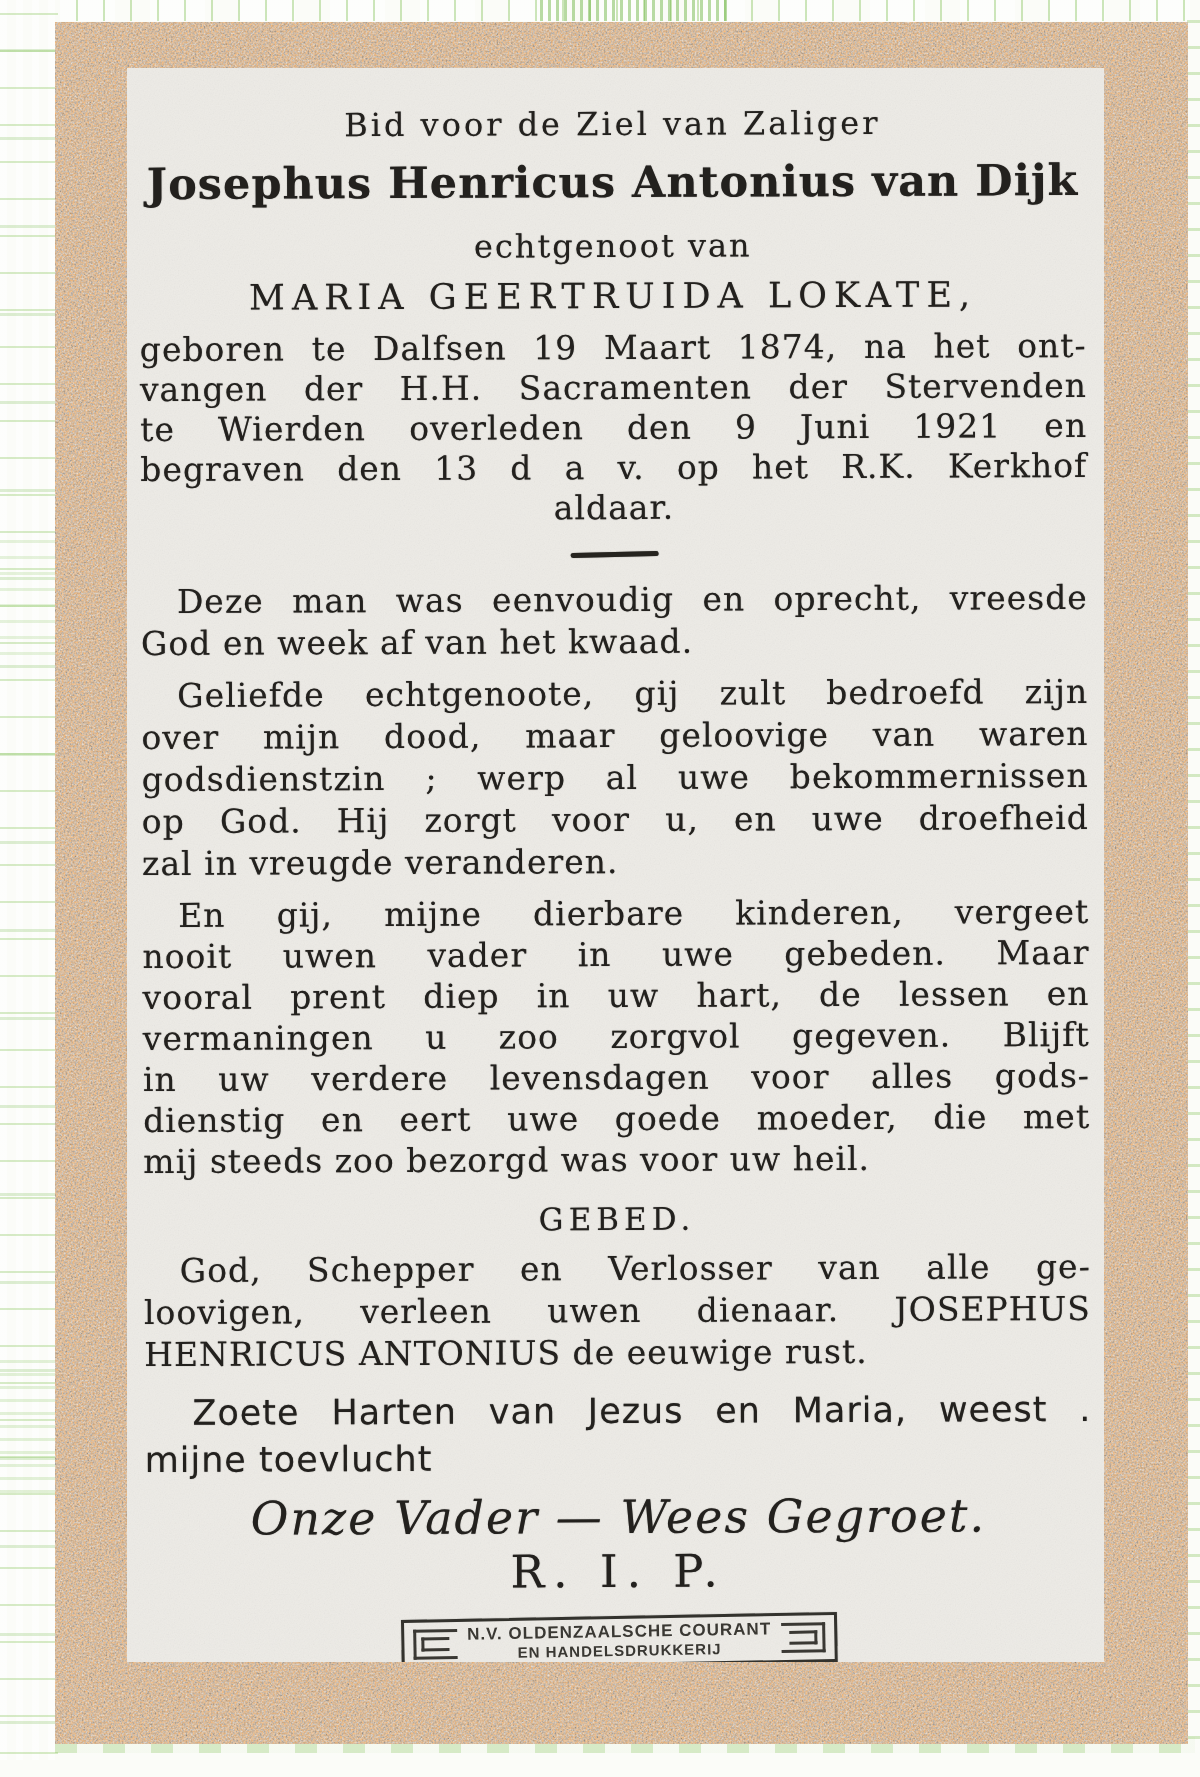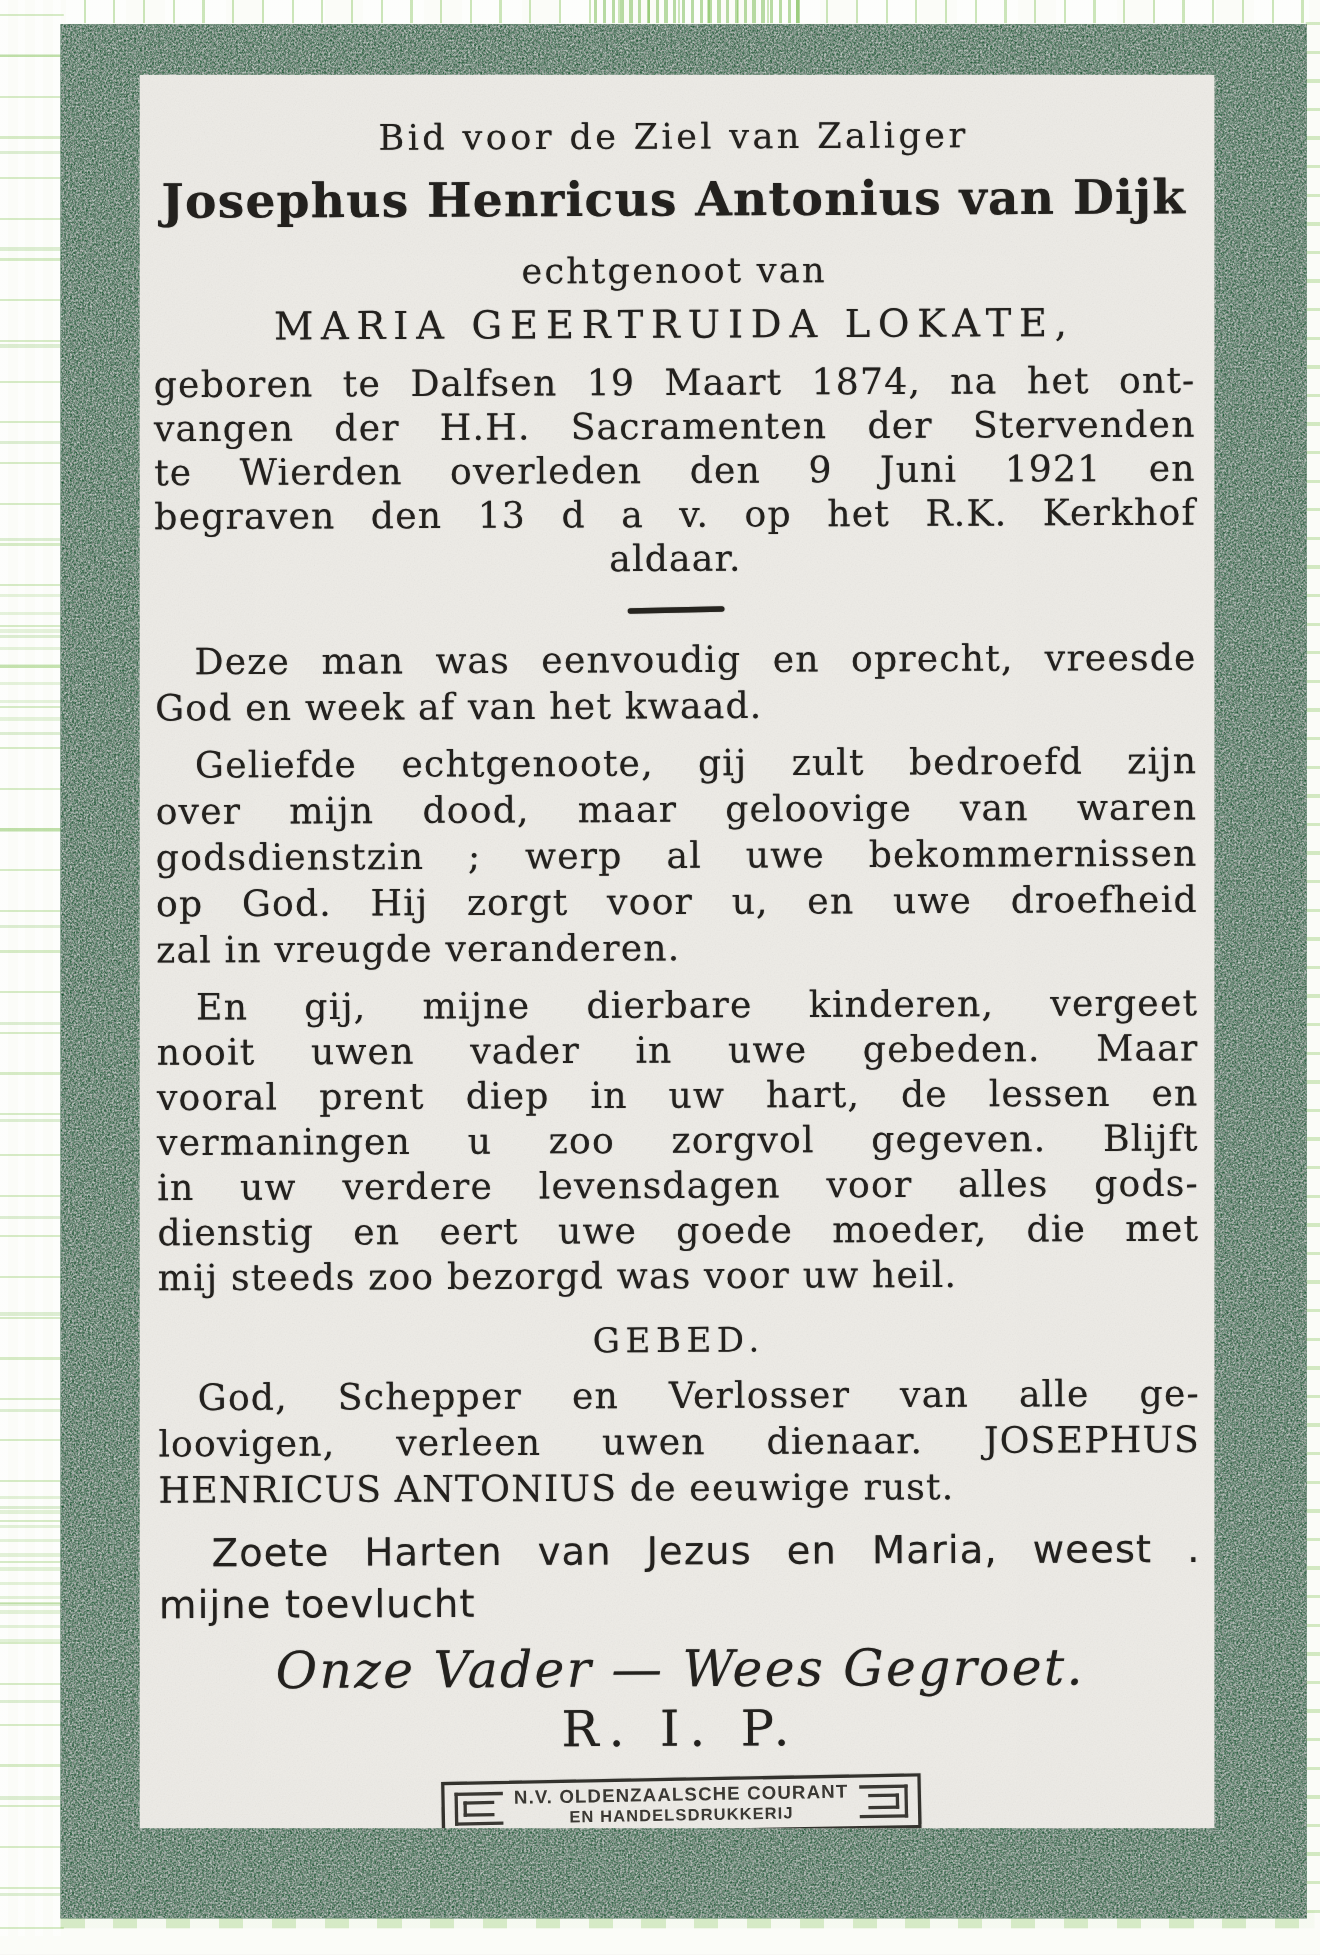--- a/index.html
+++ b/index.html
@@ -42,21 +42,21 @@
     background:repeating-linear-gradient(180deg, rgba(118,188,70,.30) 0 3px, rgba(118,188,70,0) 3px 26px);
   }
   .art-bottom{
     left:55px;top:1737px;width:1140px;height:16px;
     background:repeating-linear-gradient(90deg, rgba(118,188,70,.35) 0 22px, rgba(118,188,70,.05) 22px 48px);
     opacity:.8;
   }
   
   .card-frame{
     position:absolute;left:55px;top:22px;width:1133px;height:1722px;
-    background:#14532d;
+    background:#fdba74;
   }
   .grain{position:absolute;left:0;top:0;width:100%;height:100%;display:block;}
   
   .card-paper{
     position:absolute;left:72px;top:46px;width:977px;height:1594px;
     background:#edebe6;overflow:hidden;
   }
   .paper-content{
     position:absolute;left:0;top:0;width:100%;height:100%;
     padding:36px 15px 0 15px;box-sizing:border-box;

